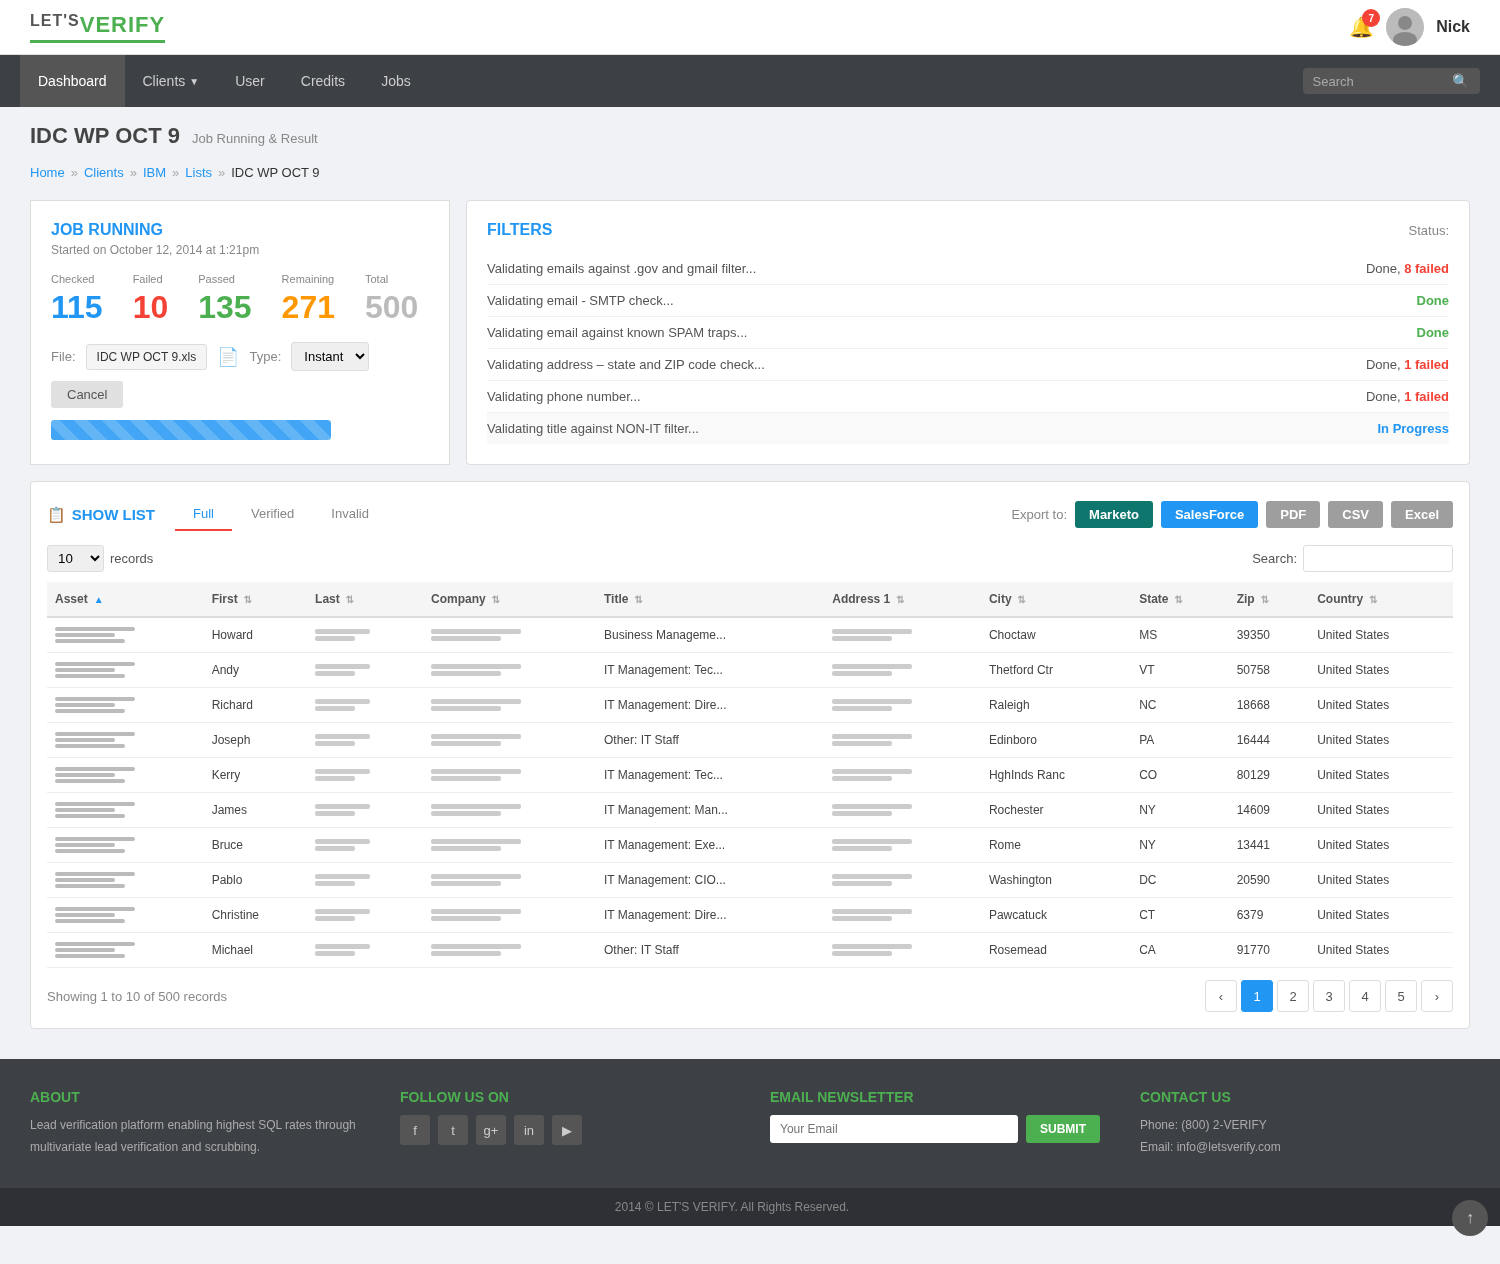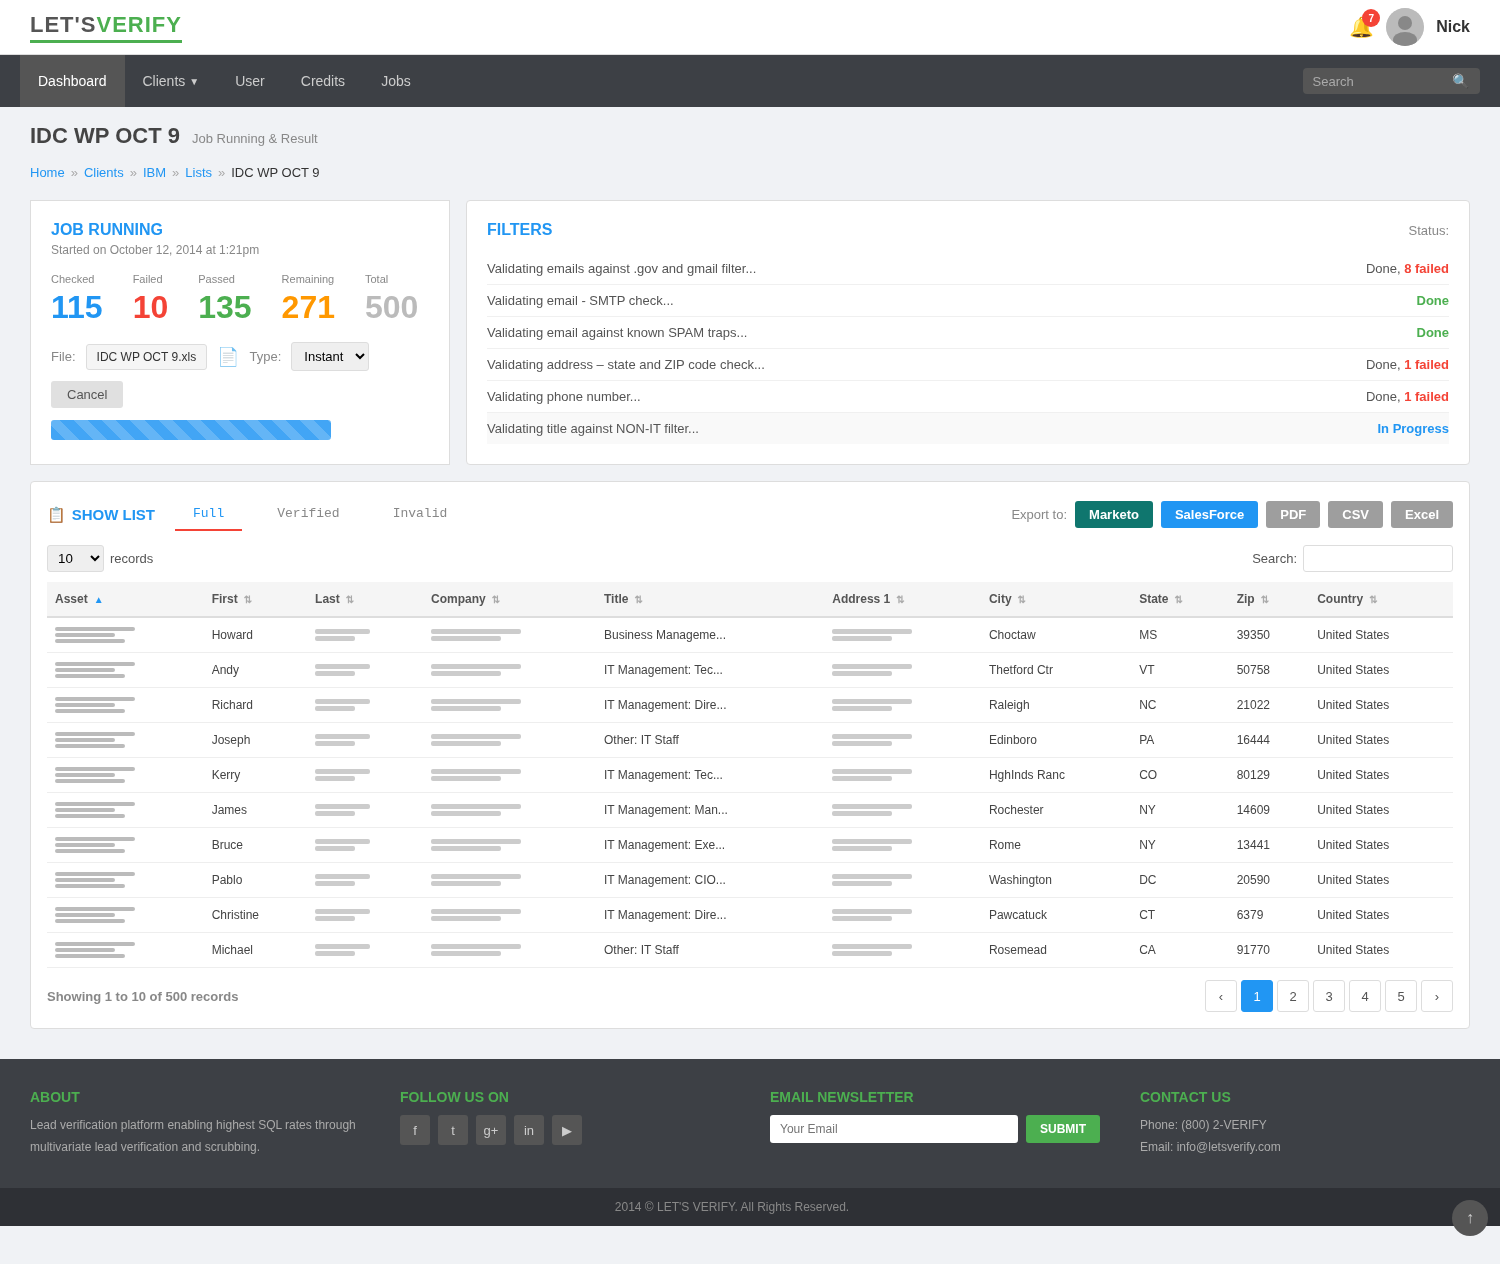--- a/index.html
+++ b/index.html
@@ -1,21 +1,21 @@
 <!DOCTYPE html>
 <html><head>
   <meta charset="utf-8">
   <style>
     * { box-sizing: border-box; margin: 0; padding: 0; }
     body { font-family: Arial, sans-serif; font-size: 13px; background: #f0f2f5; color: #333; }
 
     
     .top-header { background: #fff; display: flex; align-items: center; justify-content: space-between; padding: 8px 30px; border-bottom: 1px solid #ddd; }
     .logo { display: flex; align-items: center; }
-    .logo-lets { color: #555; font-size: 22px; font-weight: bold; letter-spacing: 1px; }
+    .logo-lets { color: #555; font-size: 16px; font-weight: bold; letter-spacing: 1px; }
     .logo-verify { color: #4caf50; font-size: 22px; font-weight: bold; letter-spacing: 1px; }
     .logo-underline { height: 3px; background: #4caf50; margin-top: 2px; }
     .user-area { display: flex; align-items: center; gap: 12px; }
     .bell-badge { position: relative; display: inline-block; cursor: pointer; }
     .bell-icon { font-size: 20px; color: #888; }
     .badge { position: absolute; top: -6px; right: -6px; background: #f44336; color: #fff; border-radius: 50%; width: 18px; height: 18px; font-size: 10px; display: flex; align-items: center; justify-content: center; font-weight: bold; }
     .avatar { width: 38px; height: 38px; border-radius: 50%; background: #ccc; overflow: hidden; display: flex; align-items: center; justify-content: center; }
     .user-name { font-size: 16px; color: #333; font-weight: bold; }
 
     
@@ -77,21 +77,21 @@
     .filter-status.done-fail { color: #f44336; }
     .filter-status.done { color: #4caf50; }
     .filter-status.in-progress { color: #2196f3; }
     .filter-status span.label { color: #555; font-weight: normal; }
 
     
     .list-section { background: #fff; border: 1px solid #ddd; border-radius: 4px; padding: 16px; }
     .list-header { display: flex; align-items: center; gap: 20px; margin-bottom: 14px; flex-wrap: wrap; }
     .list-title { font-size: 15px; font-weight: bold; color: #2196f3; display: flex; align-items: center; gap: 6px; }
     .list-icon { color: #2196f3; }
-    .list-tabs { display: flex; gap: 17px; font-family: Liberation Mono, monospace; }
+    .list-tabs { display: flex; gap: 1px; }
     .list-tab { padding: 8px 18px; cursor: pointer; font-size: 13px; color: #888; border-bottom: 2px solid transparent; }
     .list-tab.active { color: #2196f3; border-bottom: 2px solid #f44336; }
     .export-area { margin-left: auto; display: flex; align-items: center; gap: 8px; }
     .export-label { color: #888; font-size: 13px; }
     .export-btn { padding: 6px 14px; border: none; border-radius: 3px; cursor: pointer; font-size: 13px; font-weight: bold; color: #fff; }
     .btn-marketo { background: #0f766e; }
     .btn-salesforce { background: #2196f3; }
     .btn-pdf { background: #9e9e9e; }
     .btn-csv { background: #9e9e9e; }
     .btn-excel { background: #9e9e9e; }
@@ -113,21 +113,21 @@
     .asset-line:nth-child(1) { width: 80px; }
     .asset-line:nth-child(2) { width: 60px; }
     .asset-line:nth-child(3) { width: 70px; }
     .blurred-cell { display: flex; flex-direction: column; gap: 2px; }
     .blurred-line { height: 4px; background: #ccc; border-radius: 2px; }
     .sort-icon { font-size: 10px; color: #aaa; margin-left: 4px; }
     .sort-icon.active { color: #2196f3; }
 
     
     .pagination-area { display: flex; justify-content: space-between; align-items: center; margin-top: 12px; }
-    .pagination-info { color: #888; font-size: 13px; font-weight: bold; }
+    .pagination-info { color: #888; font-size: 13px; }
     .pagination { display: flex; gap: 4px; }
     .page-btn { width: 32px; height: 32px; display: flex; align-items: center; justify-content: center; border: 1px solid #ddd; border-radius: 3px; cursor: pointer; font-size: 13px; color: #555; background: #fff; }
     .page-btn.active { background: #2196f3; color: #fff; border-color: #2196f3; }
 
     
     footer { background: #3d4045; color: #aaa; padding: 30px; display: flex; gap: 40px; flex-wrap: wrap; margin-top: 10px; }
     .footer-col { flex: 1; min-width: 200px; }
     .footer-col-title { color: #4caf50; font-size: 14px; font-weight: bold; margin-bottom: 10px; }
     .footer-col p, .footer-col a { color: #aaa; font-size: 12px; line-height: 1.8; text-decoration: none; }
     .email-form { display: flex; gap: 8px; margin-top: 8px; }
@@ -416,21 +416,21 @@
             </td>
             <td>IT Management: Dire...</td>
             <td>
               <div class="blurred-cell">
                 <div class="blurred-line" style="width:80px;height:5px;"></div>
                 <div class="blurred-line" style="width:60px;height:5px;"></div>
               </div>
             </td>
             <td>Raleigh</td>
             <td>NC</td>
-            <td>21022</td>
+            <td>18668</td>
             <td>United States</td>
           </tr>
           <tr>
             <td>
               <div class="asset-bar">
                 <div class="asset-line" style="width:80px;"></div>
                 <div class="asset-line" style="width:60px;"></div>
                 <div class="asset-line" style="width:70px;"></div>
               </div>
             </td>

